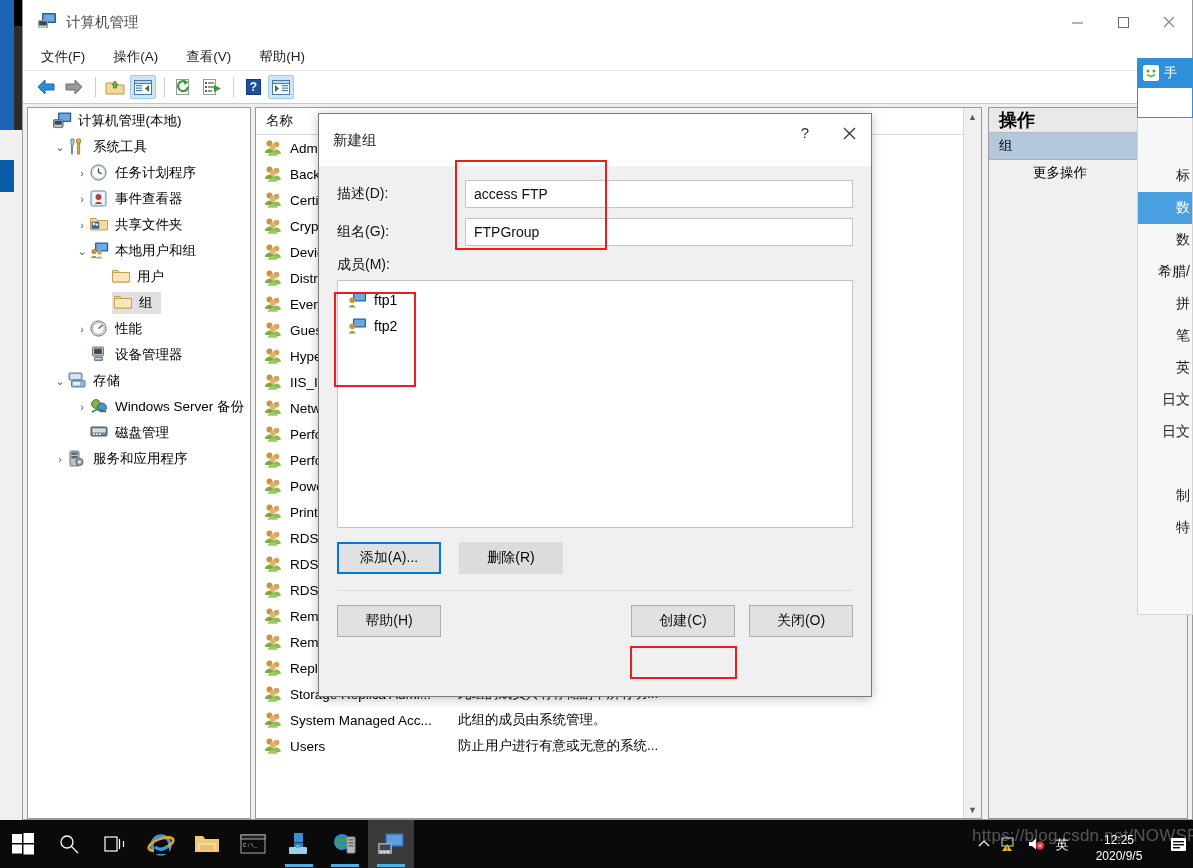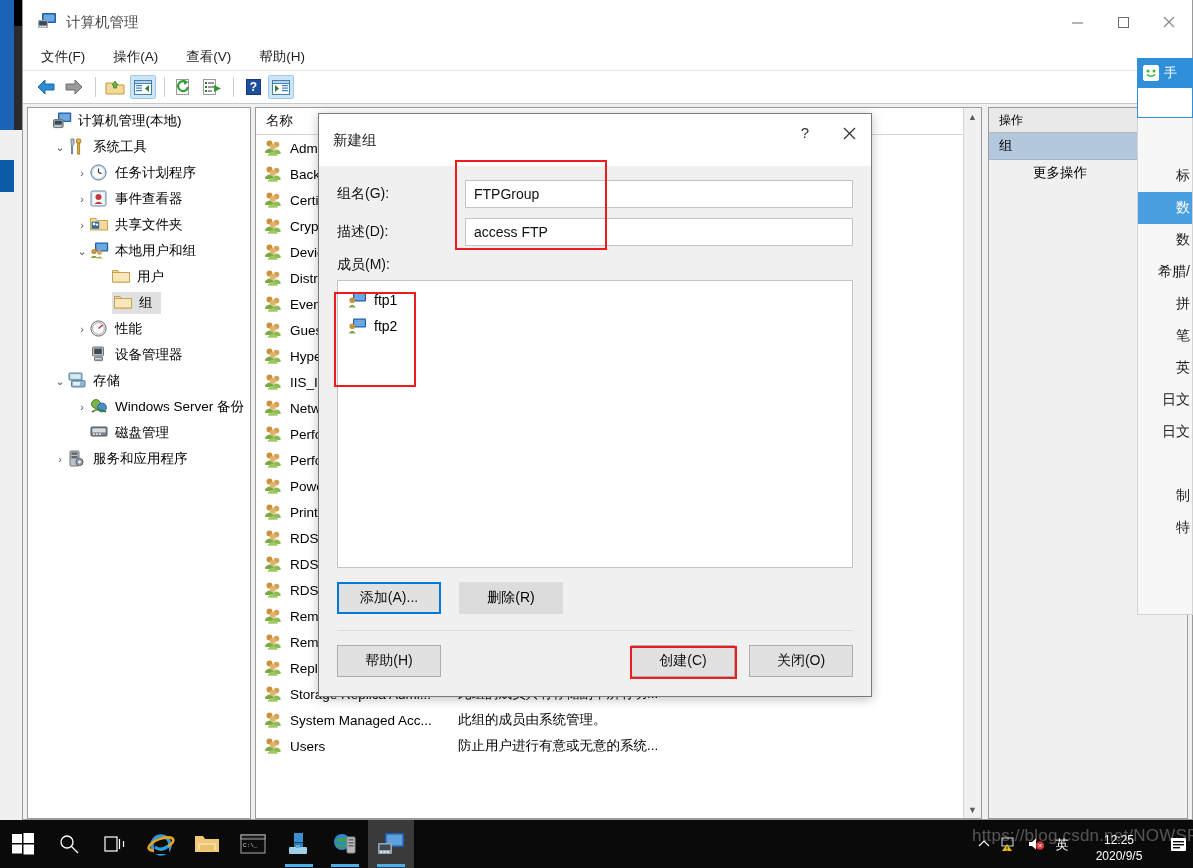--- a/index.html
+++ b/index.html
@@ -67,41 +67,41 @@
   #list-header .hcol{font-size:13.5px;padding-left:10px;color:#111;}
   #list-header .hcol.c1{width:192px;}
   .lrow{height:26px;display:flex;align-items:center;font-size:13.5px;white-space:nowrap;}
   .lrow .gico{width:22px;height:18px;margin:0 4px 0 8px;flex:none;position:relative;}
   .lrow .nm{width:168px;overflow:hidden;}
   .lrow .ds{overflow:hidden;}
   #list-scroll{position:absolute;right:0;top:0;width:17px;bottom:0;background:#f0f0f0;border-left:1px solid #d6d6d6;}
   .sbtn{height:17px;display:flex;align-items:center;justify-content:center;color:#5a5a5a;font-size:9px;}
 
   
-  #act-title{height:24px;background:#e9e9e9;border-bottom:1px solid #b9b9b9;display:flex;align-items:center;padding-left:10px;font-weight:normal;font-size:12px;}
+  #act-title{height:24px;background:#e9e9e9;border-bottom:1px solid #b9b9b9;display:flex;align-items:center;padding-left:10px;font-weight:bold;font-size:18px;}
   #act-sel{height:26px;background:#b4c8dd;display:flex;align-items:center;padding-left:10px;font-size:13.5px;border-bottom:1px solid #9fb4cb;}
   #act-more{height:26px;display:flex;align-items:center;padding-left:44px;font-size:13.5px;}
 
   
   #dlg{
     position:absolute;left:318px;top:113px;width:554px;height:584px;
     background:#f0f0f0;border:1px solid #7a7a7a;box-sizing:border-box;
     box-shadow:0 2px 10px rgba(0,0,0,.25);
   }
   #dlg-title{height:52px;background:#fff;display:flex;align-items:center;position:relative;}
   #dlg-title .dt{margin-left:14px;font-size:14.5px;color:#1d1d1d;}
   #dlg-title .dtc{position:absolute;right:0;top:0;height:38px;display:flex;}
   #dlg-title .dtb{width:44px;height:38px;display:flex;align-items:center;justify-content:center;color:#444;}
   #dlg-body{padding:14px 18px 0 18px;position:relative;}
   .frow{display:flex;align-items:center;margin-bottom:10px;}
   .flabel{width:128px;font-size:14px;color:#111;}
   .finput{flex:1;height:28px;border:1px solid #c4c4c4;background:#fff;box-sizing:border-box;
           display:flex;align-items:center;padding-left:8px;font-size:14px;color:#111;}
   .mlabel{font-size:14px;color:#111;margin:8px 0 6px 0;}
-  #members{height:288px;border:1px solid #c4c4c4;background:#fff;box-sizing:border-box;padding:6px 4px;}
+  #members{height:248px;border:1px solid #c4c4c4;background:#fff;box-sizing:border-box;padding:6px 4px;}
   .mrow{display:flex;align-items:center;height:26px;padding-left:6px;font-size:14px;}
   .mrow .mico{width:20px;height:17px;margin-right:6px;flex:none;position:relative;}
   .btnrow{display:flex;margin-top:14px;}
   .btn{min-width:104px;height:32px;background:#e1e1e1;border:1px solid #adadad;box-sizing:border-box;
        display:flex;align-items:center;justify-content:center;font-size:14px;color:#111;}
   .btn.focus{background:#e1e1e1;border:2px solid #0078d7;}
   .btn.disabled{color:#000000;background:#dcdcdc;border:1px solid #dcdcdc;}
   #dlg-sep{height:1px;background:#dcdcdc;margin:16px 18px 0 18px;}
   #dlg-footer{display:flex;align-items:center;padding:14px 18px 0 18px;}
   #dlg-footer .spacer{flex:1;}
@@ -762,26 +762,26 @@
         <svg width="15" height="15">
             <line x1="2" y1="2" x2="13" y2="13" stroke="#333" stroke-width="1.2"></line>
             <line x1="13" y1="2" x2="2" y2="13" stroke="#333" stroke-width="1.2"></line>
           </svg>
       </div>
     </div>
   </div>
 
   <div id="dlg-body">
     <div class="frow">
+      <div class="flabel">描述(D):</div>
+      <div class="finput">access FTP</div>
+    </div>
+    <div class="frow">
       <div class="flabel">组名(G):</div>
       <div class="finput">FTPGroup</div>
-    </div>
-    <div class="frow">
-      <div class="flabel">描述(D):</div>
-      <div class="finput">access FTP</div>
     </div>
 
     <div class="mlabel">成员(M):</div>
     <div id="members">
         <div class="mrow">
           <span class="mico"><svg width="19" height="16" viewBox="0 0 19 16">
               <rect x="5" y="0.5" width="13" height="9" rx="1" fill="#1d5fa8"></rect>
               <rect x="6.2" y="1.7" width="10.6" height="6.6" fill="#6ea8e0"></rect>
               <circle cx="4.2" cy="8.2" r="2.8" fill="#c8923f"></circle>
               <path d="M0.6 15.4 Q4.2 10 7.8 15.4 Z" fill="#7aa843"></path>

